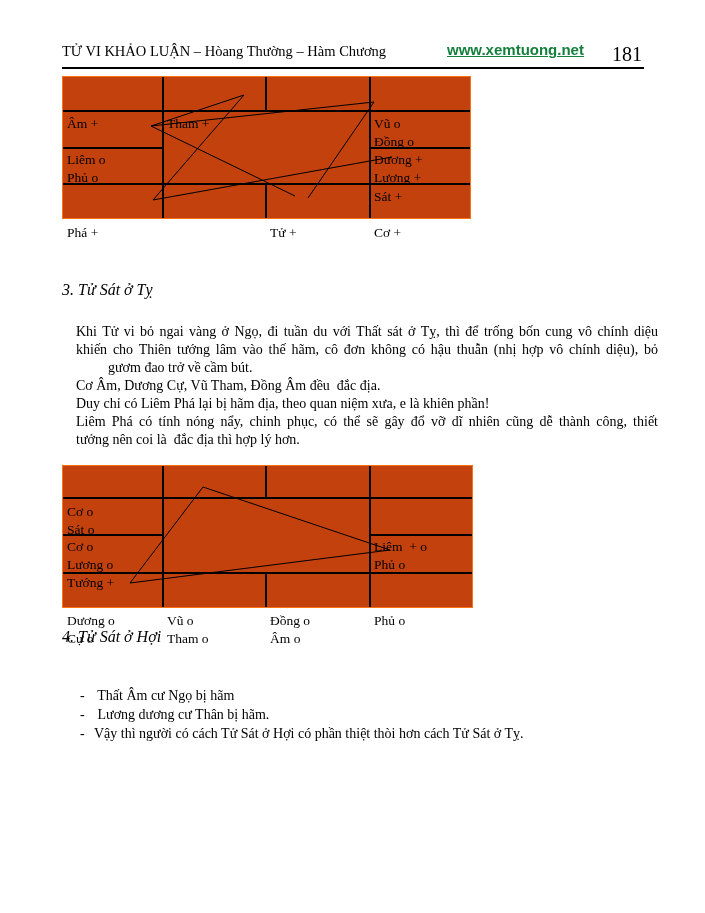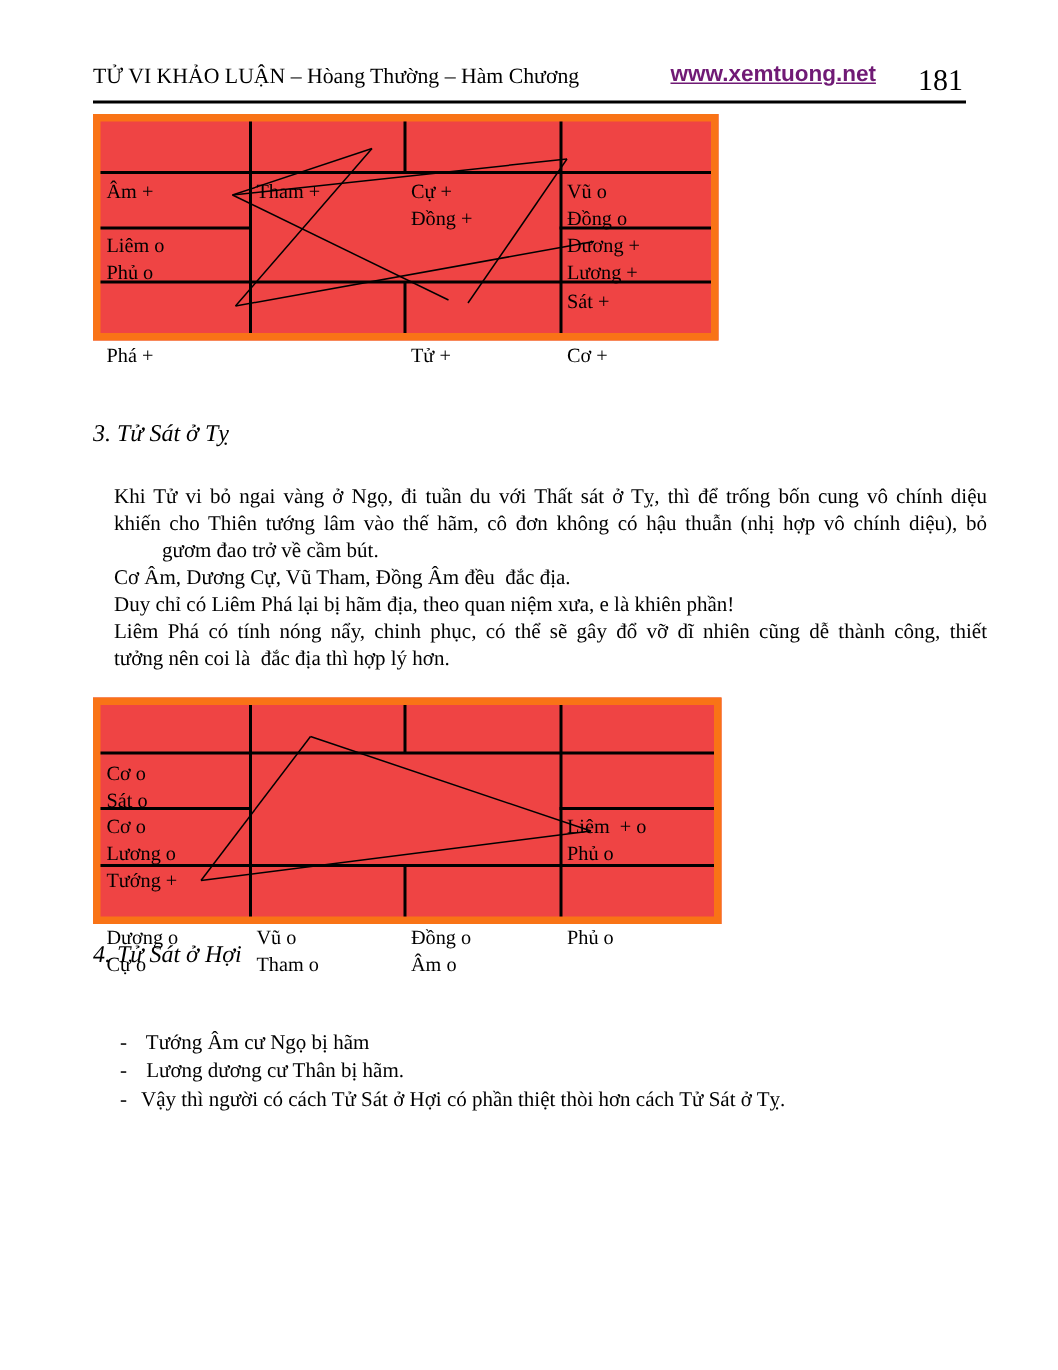--- a/index.html
+++ b/index.html
@@ -7,60 +7,58 @@
         font-family:"Liberation Serif", serif;color:#000;}
 
   
   .hdr-title{position:absolute;left:62px;top:43px;font-size:14.5px;white-space:pre;}
   .hdr-link{position:absolute;left:447px;top:41px;font-family:"Liberation Sans",sans-serif;
             font-weight:bold;font-size:15px;text-decoration:underline;cursor:pointer;}
   .hdr-page{position:absolute;left:612px;top:43px;font-size:20px;}
   .hdr-rule{position:absolute;left:62px;top:67px;width:582px;height:2px;background:#000;}
 
   
-  .chart{position:absolute;border:5px solid #f97316;background:#ef4444;}
+  .chart{position:absolute;border:1px solid #f97316;background:#c2410c;}
   .bl{position:absolute;background:#000;}
   .cell{position:absolute;font-size:13.5px;line-height:18px;white-space:pre;}
   .chart svg{position:absolute;left:0;top:0;pointer-events:none;}
 
   
   .sec-head{position:absolute;left:62px;font-size:16px;font-style:italic;white-space:pre;}
   .pline{position:absolute;left:76px;width:582px;font-size:14px;line-height:18px;
          white-space:pre;}
   .pline.just{white-space:normal;text-align:justify;text-align-last:justify;}
   .bullet{position:absolute;left:66px;font-size:14px;line-height:18px;white-space:pre;}
   .bullet .bm{display:inline-block;width:14px;}
 </style>
 </head>
 <body>
 
 <div id="page">
 
   <div class="hdr-title">TỬ VI KHẢO LUẬN – Hòang Thường – Hàm Chương</div>
-  <a class="hdr-link" style="color:#701a75;">www.xemtuong.net</a>
+  <a class="hdr-link" style="color:#15803d;">www.xemtuong.net</a>
   <div class="hdr-page">181</div>
   <div class="hdr-rule"></div>
 
   <div class="chart" style="left:62px;top:76px;width:407px;height:141px;">
 
     <div class="bl" style="left:99px;top:0;width:2px;height:141px;"></div>
     <div class="bl" style="left:202px;top:0;width:2px;height:34px;"></div>
     <div class="bl" style="left:202px;top:107px;width:2px;height:34px;"></div>
     <div class="bl" style="left:306px;top:0;width:2px;height:141px;"></div>
     <div class="bl" style="left:0;top:33px;width:407px;height:2px;"></div>
     <div class="bl" style="left:0;top:70px;width:100px;height:2px;"></div>
     <div class="bl" style="left:306px;top:70px;width:101px;height:2px;"></div>
     <div class="bl" style="left:0;top:106px;width:407px;height:2px;"></div>
 
     <div class="cell" style="left:4px;top:2px;">
       <div>Âm +</div></div>
     <div class="cell" style="left:104px;top:2px;">
       <div>Tham +</div></div>
-    <div class="cell" style="left:207px;top:2px;">
-      <div>Cự +</div><div>Đồng +</div></div>
     <div class="cell" style="left:311px;top:2px;">
       <div>Vũ o</div><div>Đồng o</div></div>
     <div class="cell" style="left:4px;top:38px;">
       <div>Liêm o</div><div>Phủ o</div></div>
     <div class="cell" style="left:311px;top:38px;">
       <div>Dương +</div><div>Lương +</div></div>
     <div class="cell" style="left:311px;top:75px;">
       <div>Sát +</div></div>
     <div class="cell" style="left:4px;top:111px;">
       <div>Phá +</div></div>
@@ -116,19 +114,19 @@
       <div>Phủ o</div></div>
     <svg width="409" height="141" viewBox="0 0 409 141">
         <line x1="140" y1="21" x2="327" y2="84" stroke="#000" stroke-width="1"></line>
         <line x1="327" y1="84" x2="67" y2="117" stroke="#000" stroke-width="1"></line>
         <line x1="67" y1="117" x2="140" y2="21" stroke="#000" stroke-width="1"></line>
       </svg>
   </div>
 
   <div class="sec-head" style="top:628px;">4. Tử Sát ở Hợi</div>
   <div class="bullet" style="top:669px;">
-    <span class="bm">-</span><span> Tướng Âm cư Ngọ bị hãm</span></div>
+    <span class="bm">-</span><span> Thất Âm cư Ngọ bị hãm</span></div>
   <div class="bullet" style="top:688px;">
     <span class="bm">-</span><span> Lương dương cư Thân bị hãm.</span></div>
   <div class="bullet" style="top:707px;">
     <span class="bm">-</span><span>Vậy thì người có cách Tử Sát ở Hợi có phần thiệt thòi hơn cách Tử Sát ở Tỵ.</span></div>
 
 </div>
 
 </body></html>

